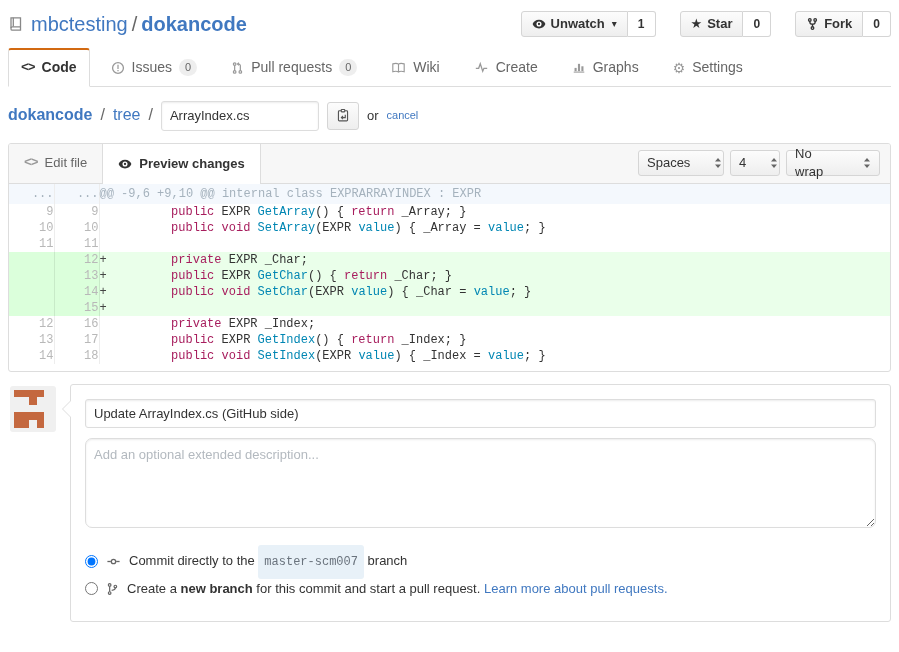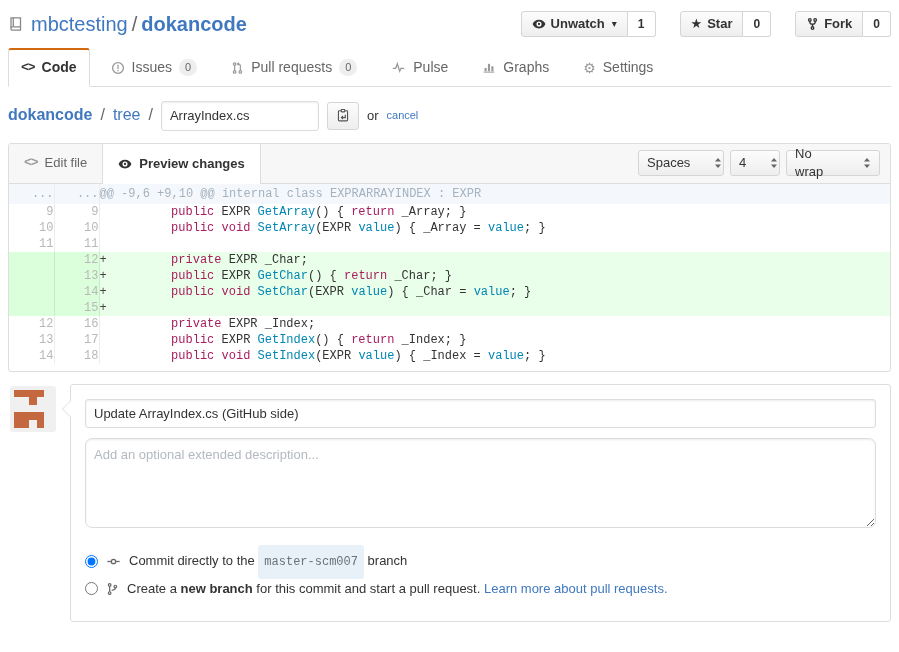--- a/index.html
+++ b/index.html
@@ -179,25 +179,35 @@
               <path d="M4.5 4.8v6.4M8.2 3.2h1.3a2 2 0 0 1 2 2v5.9"></path>
               <path d="M9.8 1.6 8.1 3.2l1.7 1.6"></path>
             </g>
           </svg>
         </span>
       <span>Pull requests</span>
       <span class="counter">0</span>
     </span>
     <span class="tab">
       <span class="t-ico">
+          <svg width="15" height="14" viewBox="0 0 16 16">
+            <g fill="none" stroke="currentColor" stroke-width="1.3">
+              <path d="M8 3.6C6.5 2.6 4 2.6 1.5 3.3v9c2.5-.7 5-.7 6.5.3 1.5-1 4-1 6.5-.3v-9C12 2.6 9.5 2.6 8 3.6zM8 3.6v9.3"></path>
+            </g>
+          </svg>
+        </span>
+      <span>Wiki</span>
+    </span>
+    <span class="tab">
+      <span class="t-ico">
           <svg width="15" height="13" viewBox="0 0 16 16">
             <polyline points="1,9 4.5,9 6.5,3.5 9.5,12.5 11,9 15,9" fill="none" stroke="currentColor" stroke-width="1.6"></polyline>
           </svg>
         </span>
-      <span>Pulse</span>
+      <span>Create</span>
     </span>
     <span class="tab">
       <span class="t-ico">
           <svg width="14" height="13" viewBox="0 0 16 16">
             <g fill="currentColor">
               <rect x="1.5" y="13" width="13" height="1.3"></rect>
               <rect x="2.5" y="8.5" width="2.6" height="4"></rect>
               <rect x="6.7" y="3.5" width="2.6" height="9"></rect>
               <rect x="10.9" y="6.5" width="2.6" height="6"></rect>
             </g>

